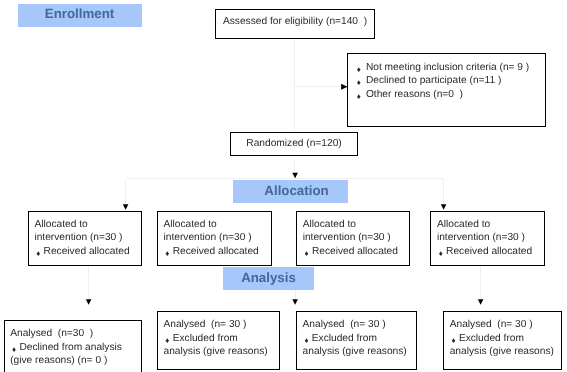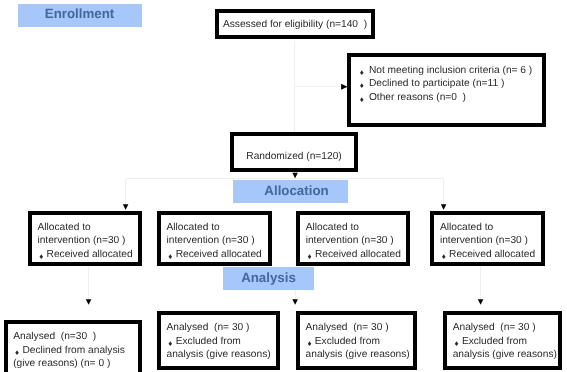--- a/index.html
+++ b/index.html
@@ -11,21 +11,21 @@
     overflow:hidden;
     -webkit-font-smoothing:antialiased;
     text-rendering:geometricPrecision;
   }
   #stage{position:relative;width:567px;height:372px;}
   svg#wires{position:absolute;left:0;top:0;width:567px;height:372px;}
 
   .box{
     position:absolute;
     box-sizing:border-box;
-    border:4px solid #000000;
+    border:1px solid #000000;
     background:#ffffff;
     color:#2a2a2a;
     font-size:10.2px;
     line-height:13.5px;
     white-space:nowrap;
   }
   .ln{white-space:nowrap;}
   .ln > span{white-space:pre;}
   .ln[data-bind]{white-space:pre;}
   .ctr{text-align:center;}
@@ -85,26 +85,26 @@
 
   <div class="hdr" style="left:17.5px;top:3.5px;width:124px;height:23px;">
     <span data-bind="headers.enrollment">Enrollment</span>
   </div>
 
   <div class="box ctr" style="left:215px;top:9px;width:160px;height:30px;padding-top:4.7px;">
     <div class="ln" data-bind="assessed.line1">Assessed for eligibility (n=140  )</div>
   </div>
 
   <div class="box" style="left:347px;top:52.5px;width:199px;height:74px;padding:7px 0 0 7.6px;">
-    <div class="ln"><span class="bul bul-w">♦</span><span class="bultxt" data-bind="excluded.items.0">Not meeting inclusion criteria (n= 6 )</span></div>
+    <div class="ln"><span class="bul bul-w">♦</span><span class="bultxt" data-bind="excluded.items.0">Not meeting inclusion criteria (n= 9 )</span></div>
     <div class="ln"><span class="bul bul-w">♦</span><span class="bultxt" data-bind="excluded.items.1">Declined to participate (n=11 )</span></div>
     <div class="ln"><span class="bul bul-w">♦</span><span class="bultxt" data-bind="excluded.items.2">Other reasons (n=0  )</span></div>
   </div>
 
-  <div class="box ctr" style="left:230px;top:132px;width:128px;height:40px;padding-top:14px;">
+  <div class="box ctr" style="left:230px;top:132px;width:128px;height:24px;padding-top:4px;">
     <div class="ln" data-bind="randomized.line1">Randomized (n=120)</div>
   </div>
 
   <div class="hdr" style="left:233px;top:179.5px;width:115px;height:23.5px;padding-left:12px;">
     <span data-bind="headers.allocation">Allocation</span>
   </div>
 
   <div class="box" style="left:27.8px;top:211px;width:114.4px;height:54.6px;padding:5.8px 0 0 5.6px;">
     <div class="ln" data-bind="allocated.0.l1">Allocated to</div>
     <div class="ln" data-bind="allocated.0.l2">intervention (n=30 )</div>

